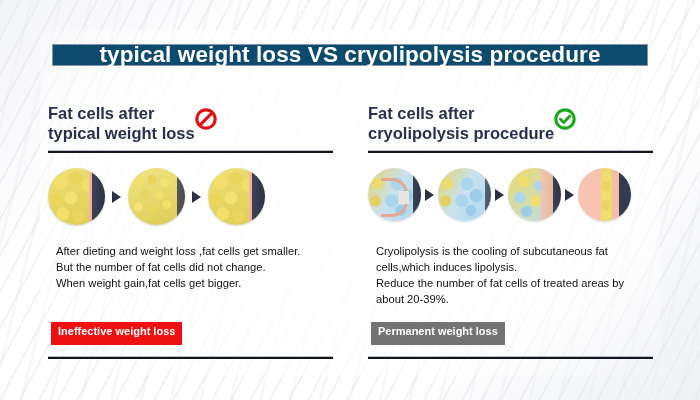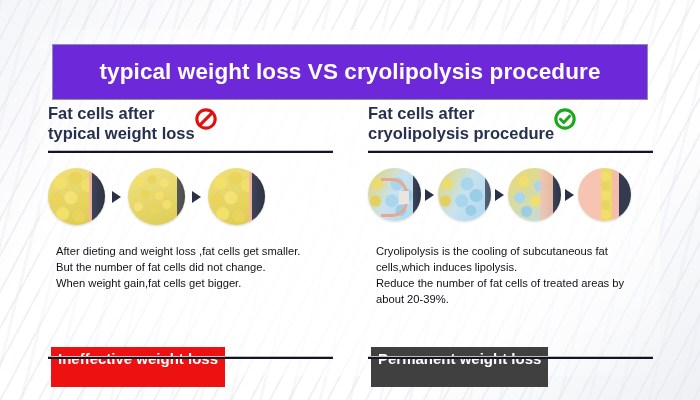--- a/index.html
+++ b/index.html
@@ -19,22 +19,22 @@
   }
   .bg-fade{
     position:absolute;left:40px;top:30px;right:40px;bottom:24px;
     background:radial-gradient(ellipse at 50% 45%, rgba(255,255,255,.95) 0%, rgba(255,255,255,.80) 55%, rgba(255,255,255,0) 100%);
     pointer-events:none;
   }
   .stage{position:absolute;inset:0;}
 
   
   .title-bar{
-    position:absolute;left:52px;top:44px;width:596px;height:56px;
-    background:#6d28d9;
+    position:absolute;left:52px;top:44px;width:596px;height:22px;
+    background:#0c4a6e;
     border:1px solid #8c93a8;
     box-sizing:border-box;
     display:flex;align-items:center;justify-content:center;
   }
   .title-bar .title-text{
     color:#ffffff;font-size:22.5px;font-weight:bold;letter-spacing:.1px;
     white-space:nowrap;
   }
 
   
@@ -142,25 +142,25 @@
 
   
   .body-copy{
     position:absolute;left:8px;top:140px;width:285px;
     color:#101216;font-size:11.2px;line-height:1.42;white-space:pre-line;
   }
 
   
   .badge{
     position:absolute;left:3px;top:218px;
-    color:#ffffff;font-size:15px;font-weight:bold;
-    padding:3px 7px 20px;white-space:nowrap;margin-top:25px;
+    color:#ffffff;font-size:11px;font-weight:bold;
+    padding:3px 7px 8px;white-space:nowrap;
   }
   .badge-red{background:#ee1111;}
-  .badge-green{background:#404040;}
+  .badge-green{background:#737373;}
 
   .rule-bottom{top:252px;}
 </style>
 </head>
 <body>
 
 <div class="bg-texture"></div>
 <div class="bg-fade"></div>
 
 <div class="stage">

